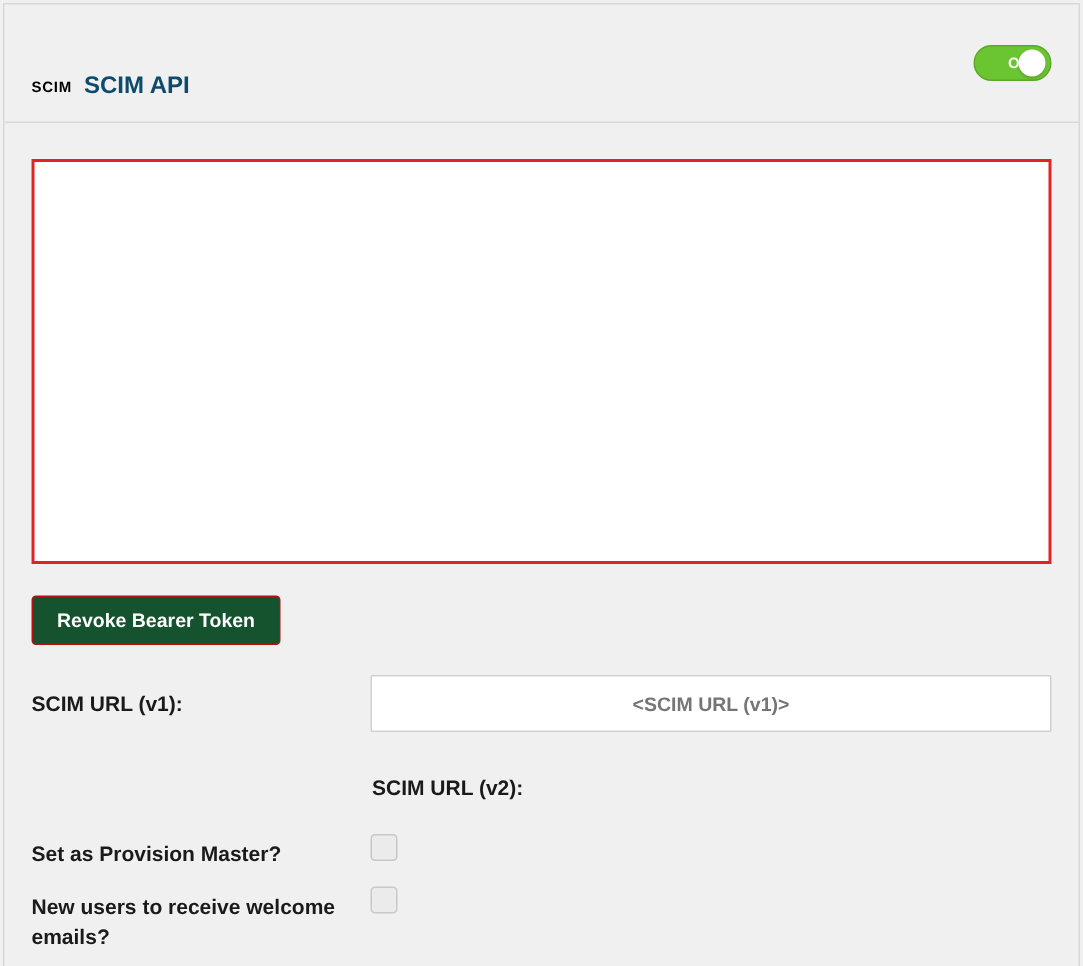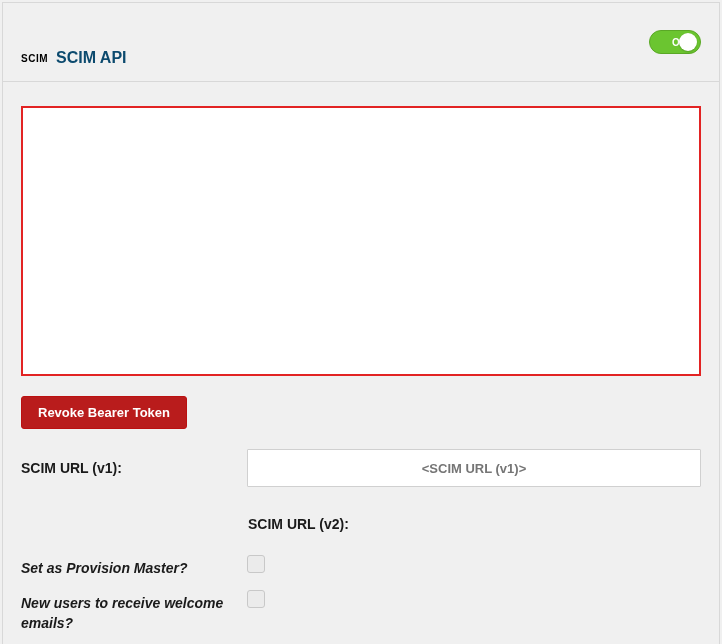--- a/index.html
+++ b/index.html
@@ -74,21 +74,20 @@
     .panel-body {
       padding: 24px 18px 20px 18px;
     }
     .form-row {
       display: flex;
       align-items: flex-start;
       margin-bottom: 20px;
     }
     .form-row.compact {
       margin-bottom: 10px;
-      font-style: italic;
     }
     .label-col {
       width: 226px;
       flex-shrink: 0;
       padding-top: 6px;
     }
     .label-col label {
       font-size: 14px;
       font-weight: 700;
       color: #1a1a1a;
@@ -102,21 +101,21 @@
       height: 270px;
       background: #fff;
       border: 2px solid #e22323;
       resize: none;
       padding: 8px;
       font-family: inherit;
       font-size: 13px;
     }
     .revoke-btn {
       margin-top: 16px;
-      background: #b91c1c;
+      background: #14532d;
       color: #fff;
       border: 1px solid #bb1010;
       border-radius: 3px;
       padding: 8px 16px;
       font-size: 13px;
       font-weight: 700;
       cursor: pointer;
     }
     .url-input {
       width: 100%;

